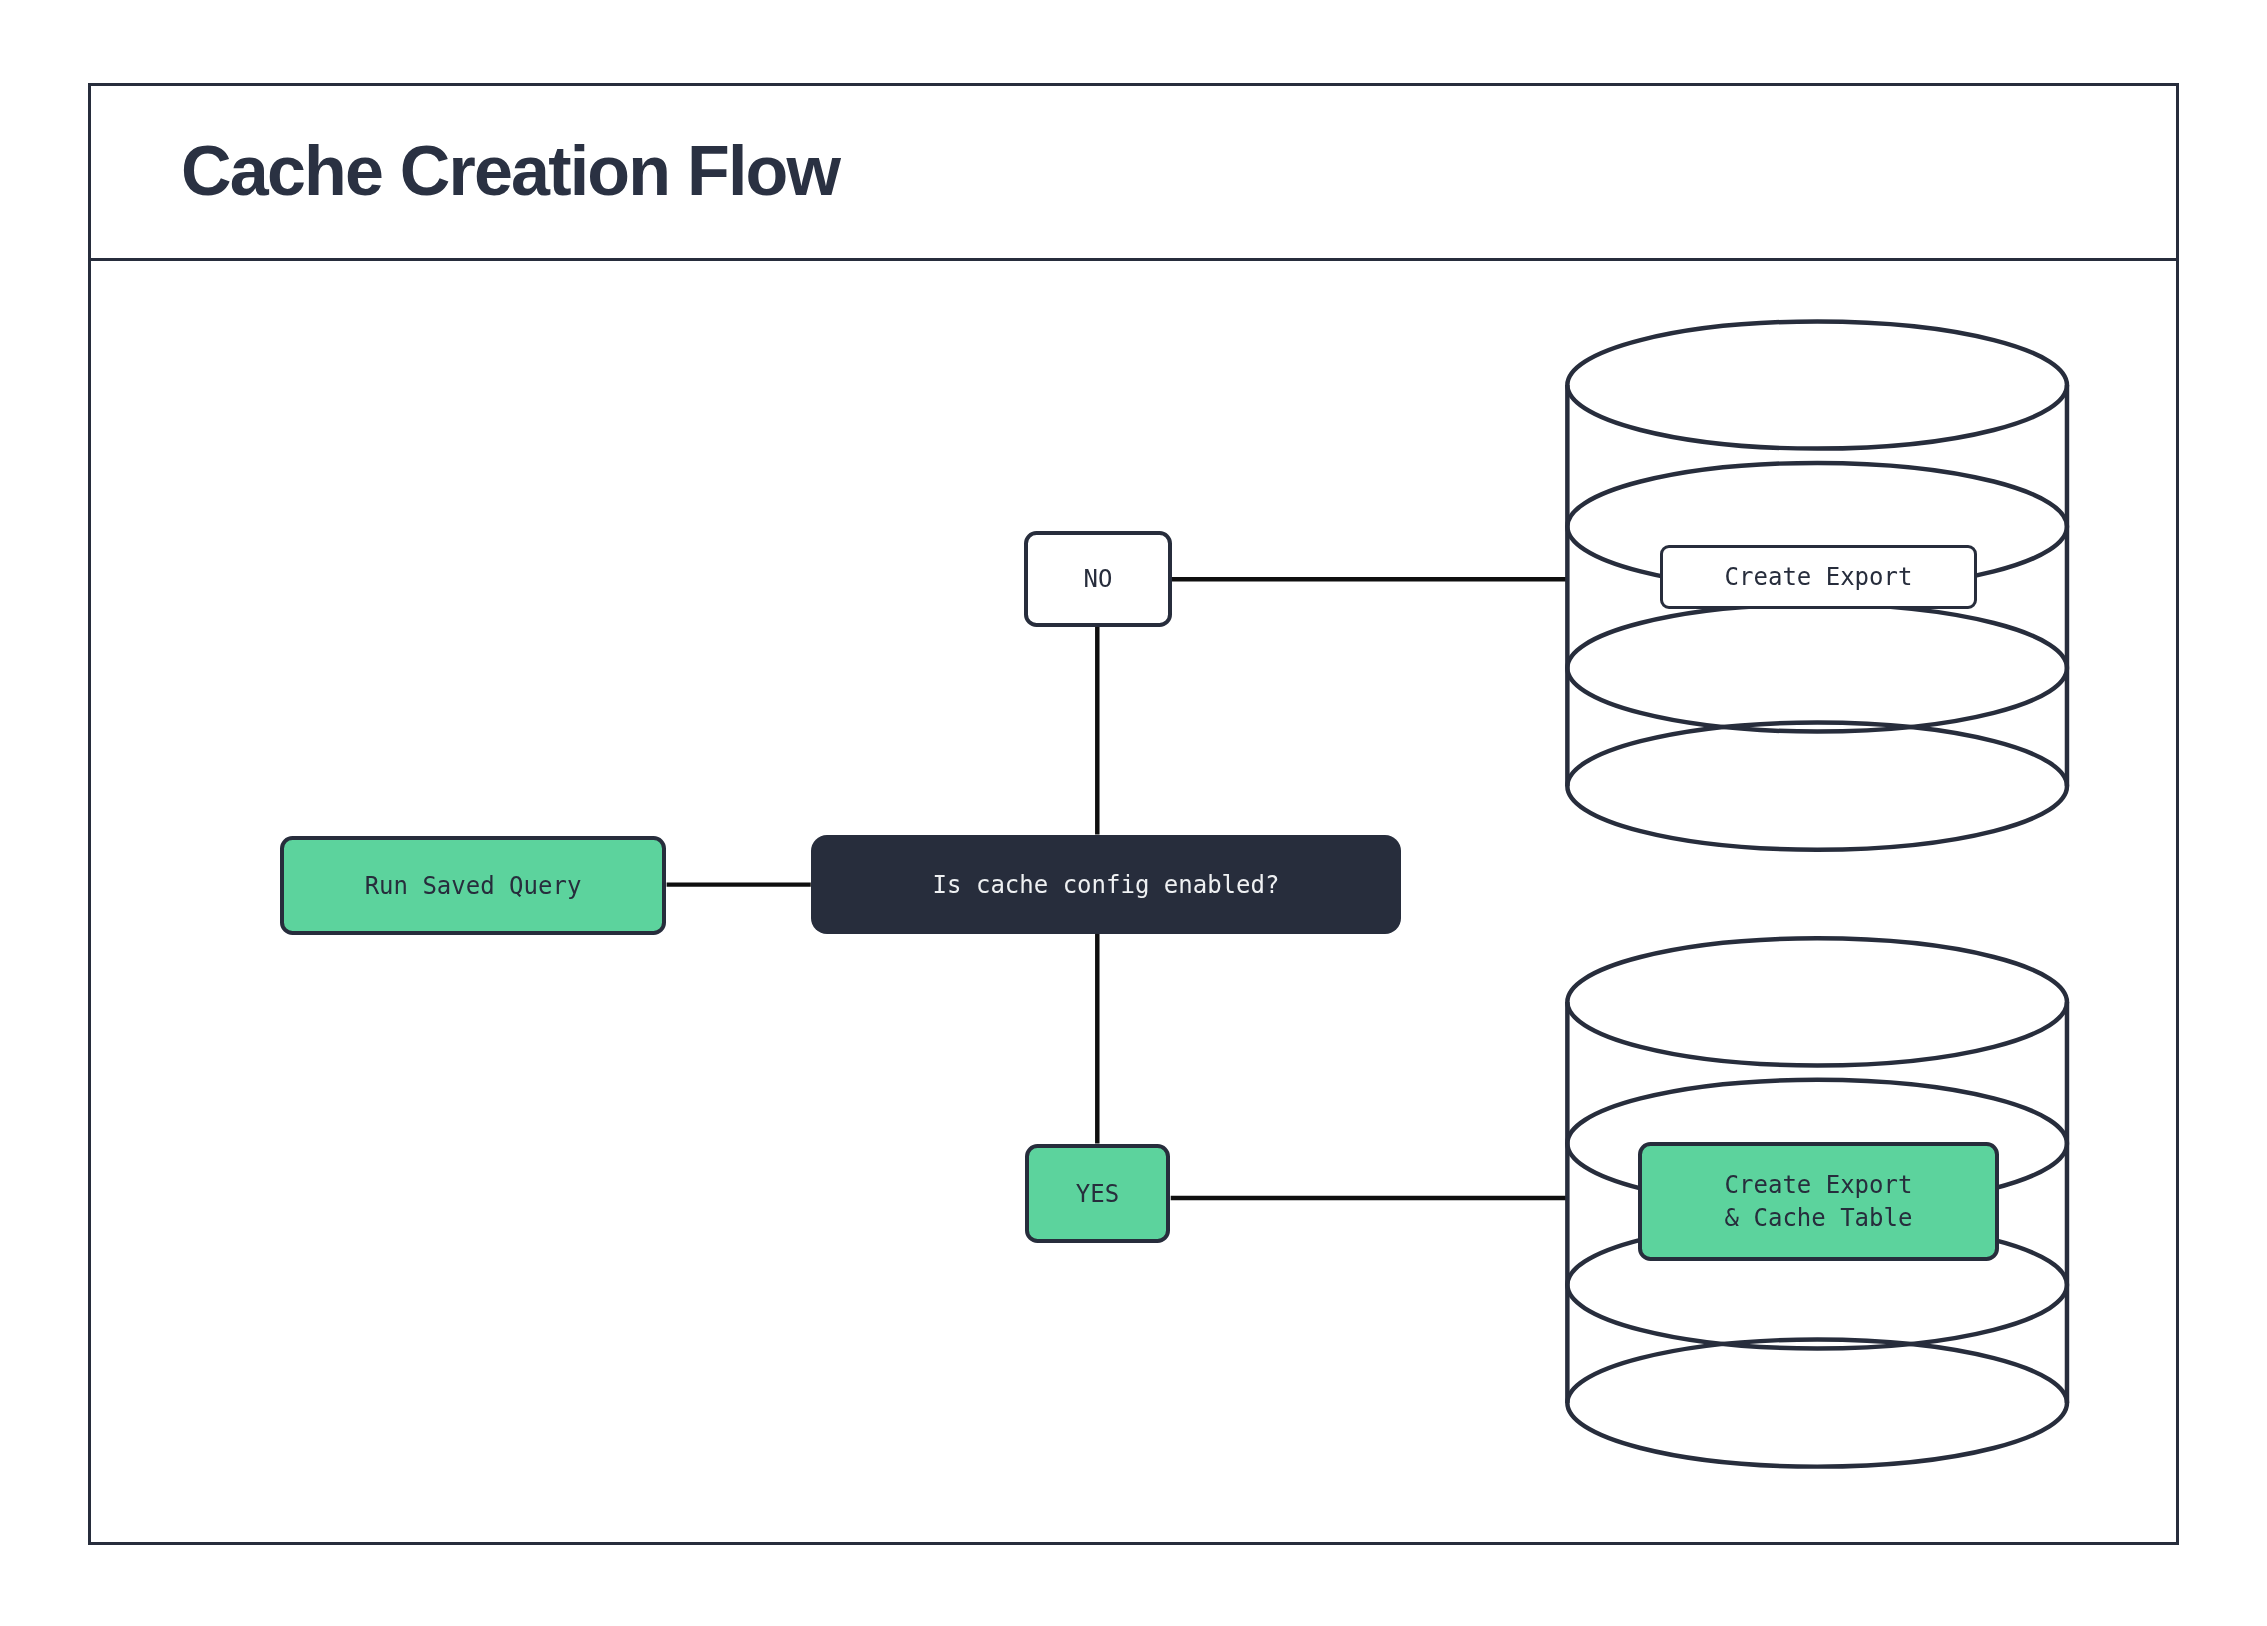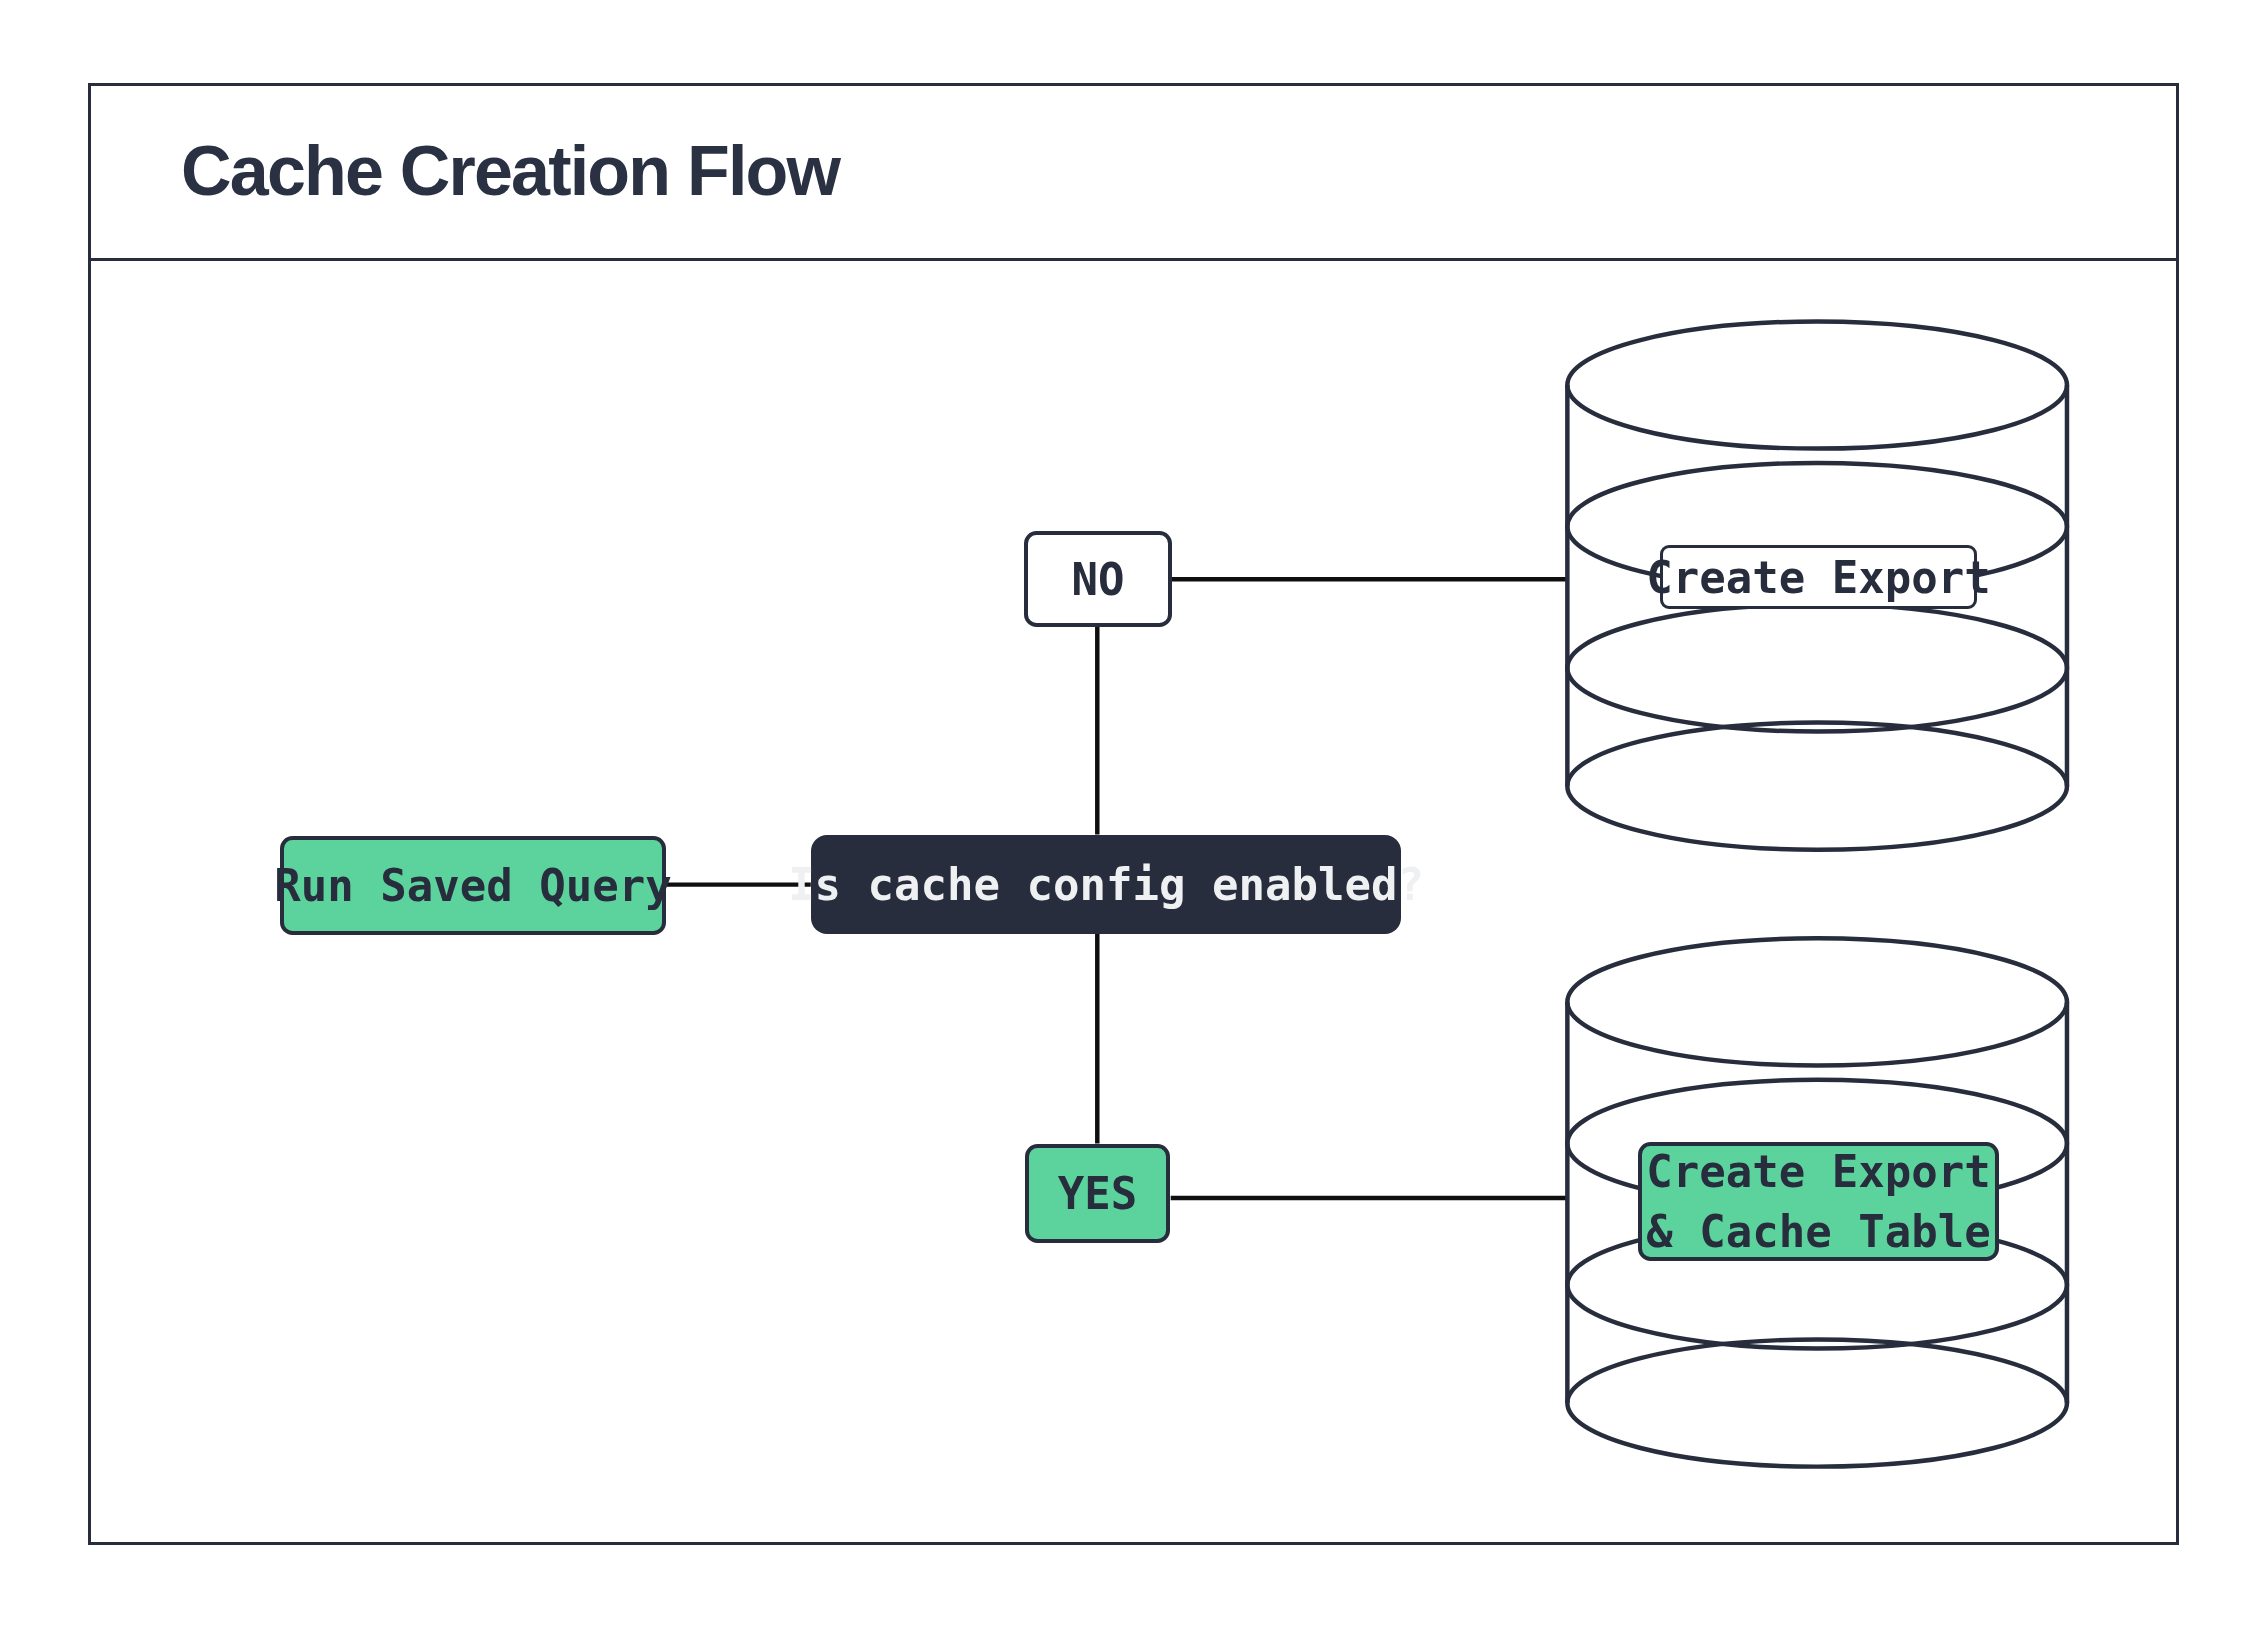--- a/index.html
+++ b/index.html
@@ -50,22 +50,22 @@
     left: 0;
     top: 0;
   }
   .node {
     position: absolute;
     box-sizing: border-box;
     display: flex;
     align-items: center;
     justify-content: center;
     text-align: right;
-    font-weight: bold;
-    font-size: 44px;
+    font-weight: normal;
+    font-size: 24px;
     color: #272D3C;
     white-space: nowrap;
   }
   .node.green {
     background: #5CD39D;
     border: 4.5px solid #272D3C;
     border-radius: 12.5px;
   }
   .node.white {
     background: #ffffff;

